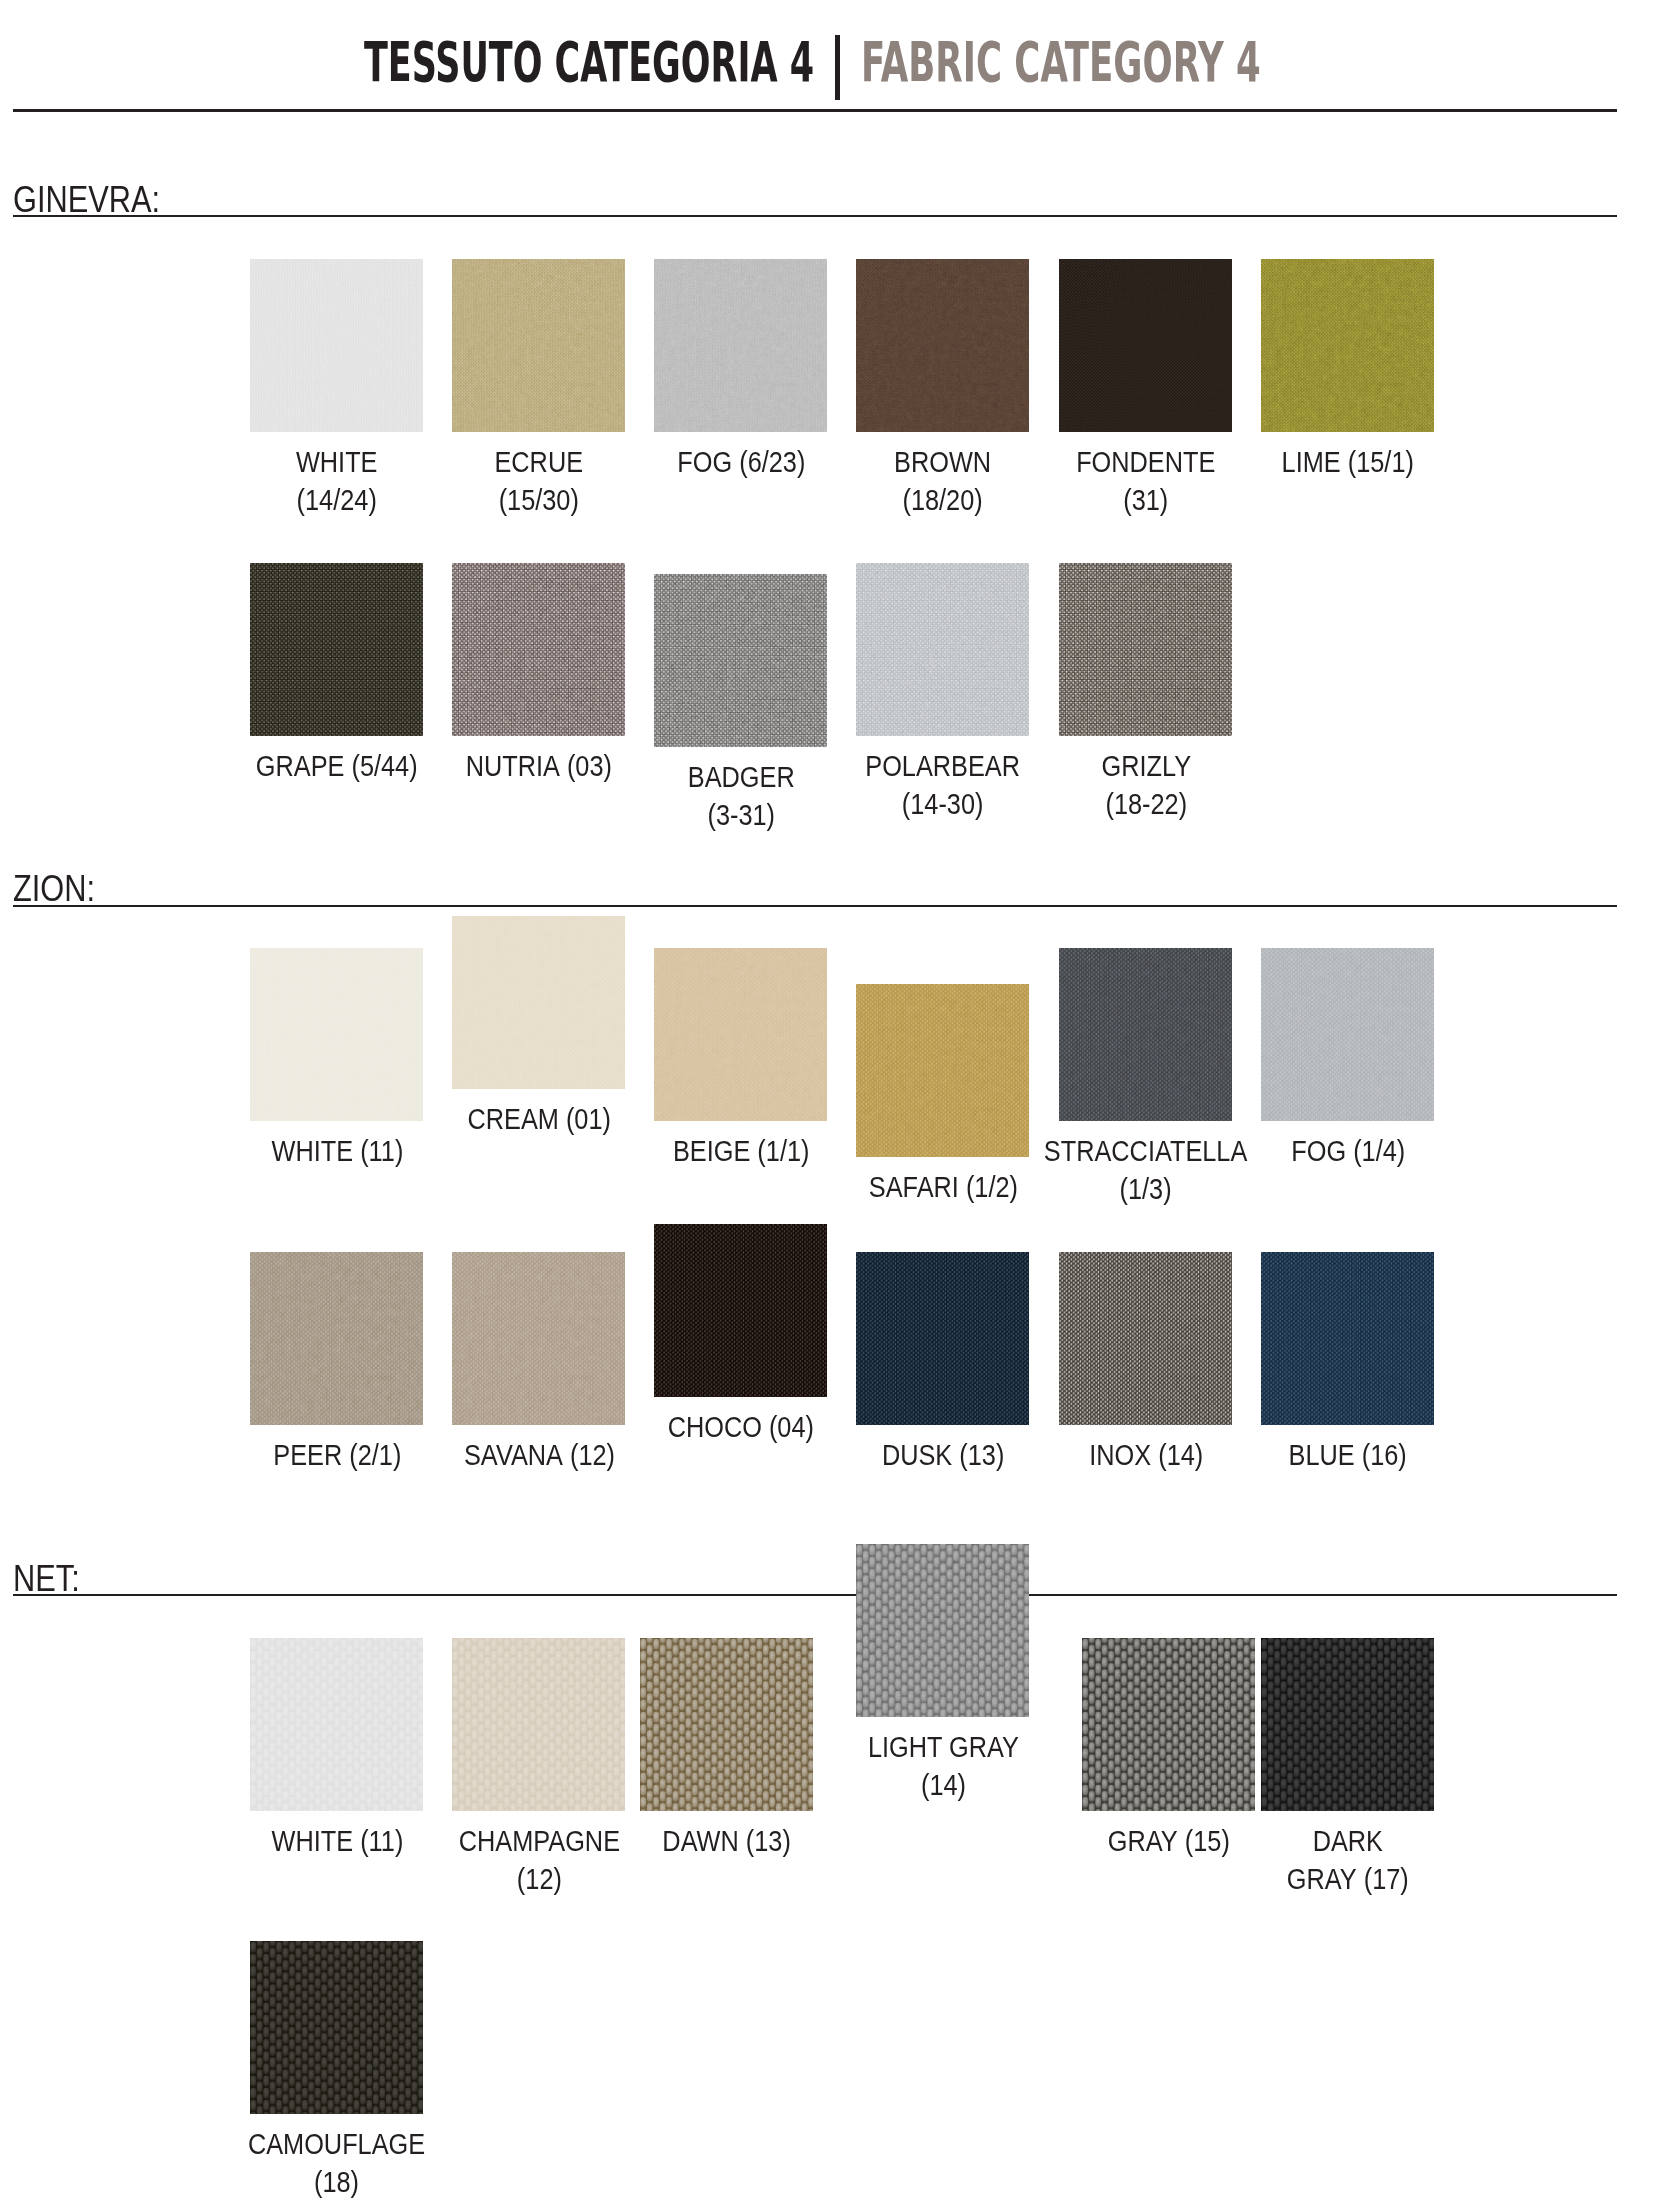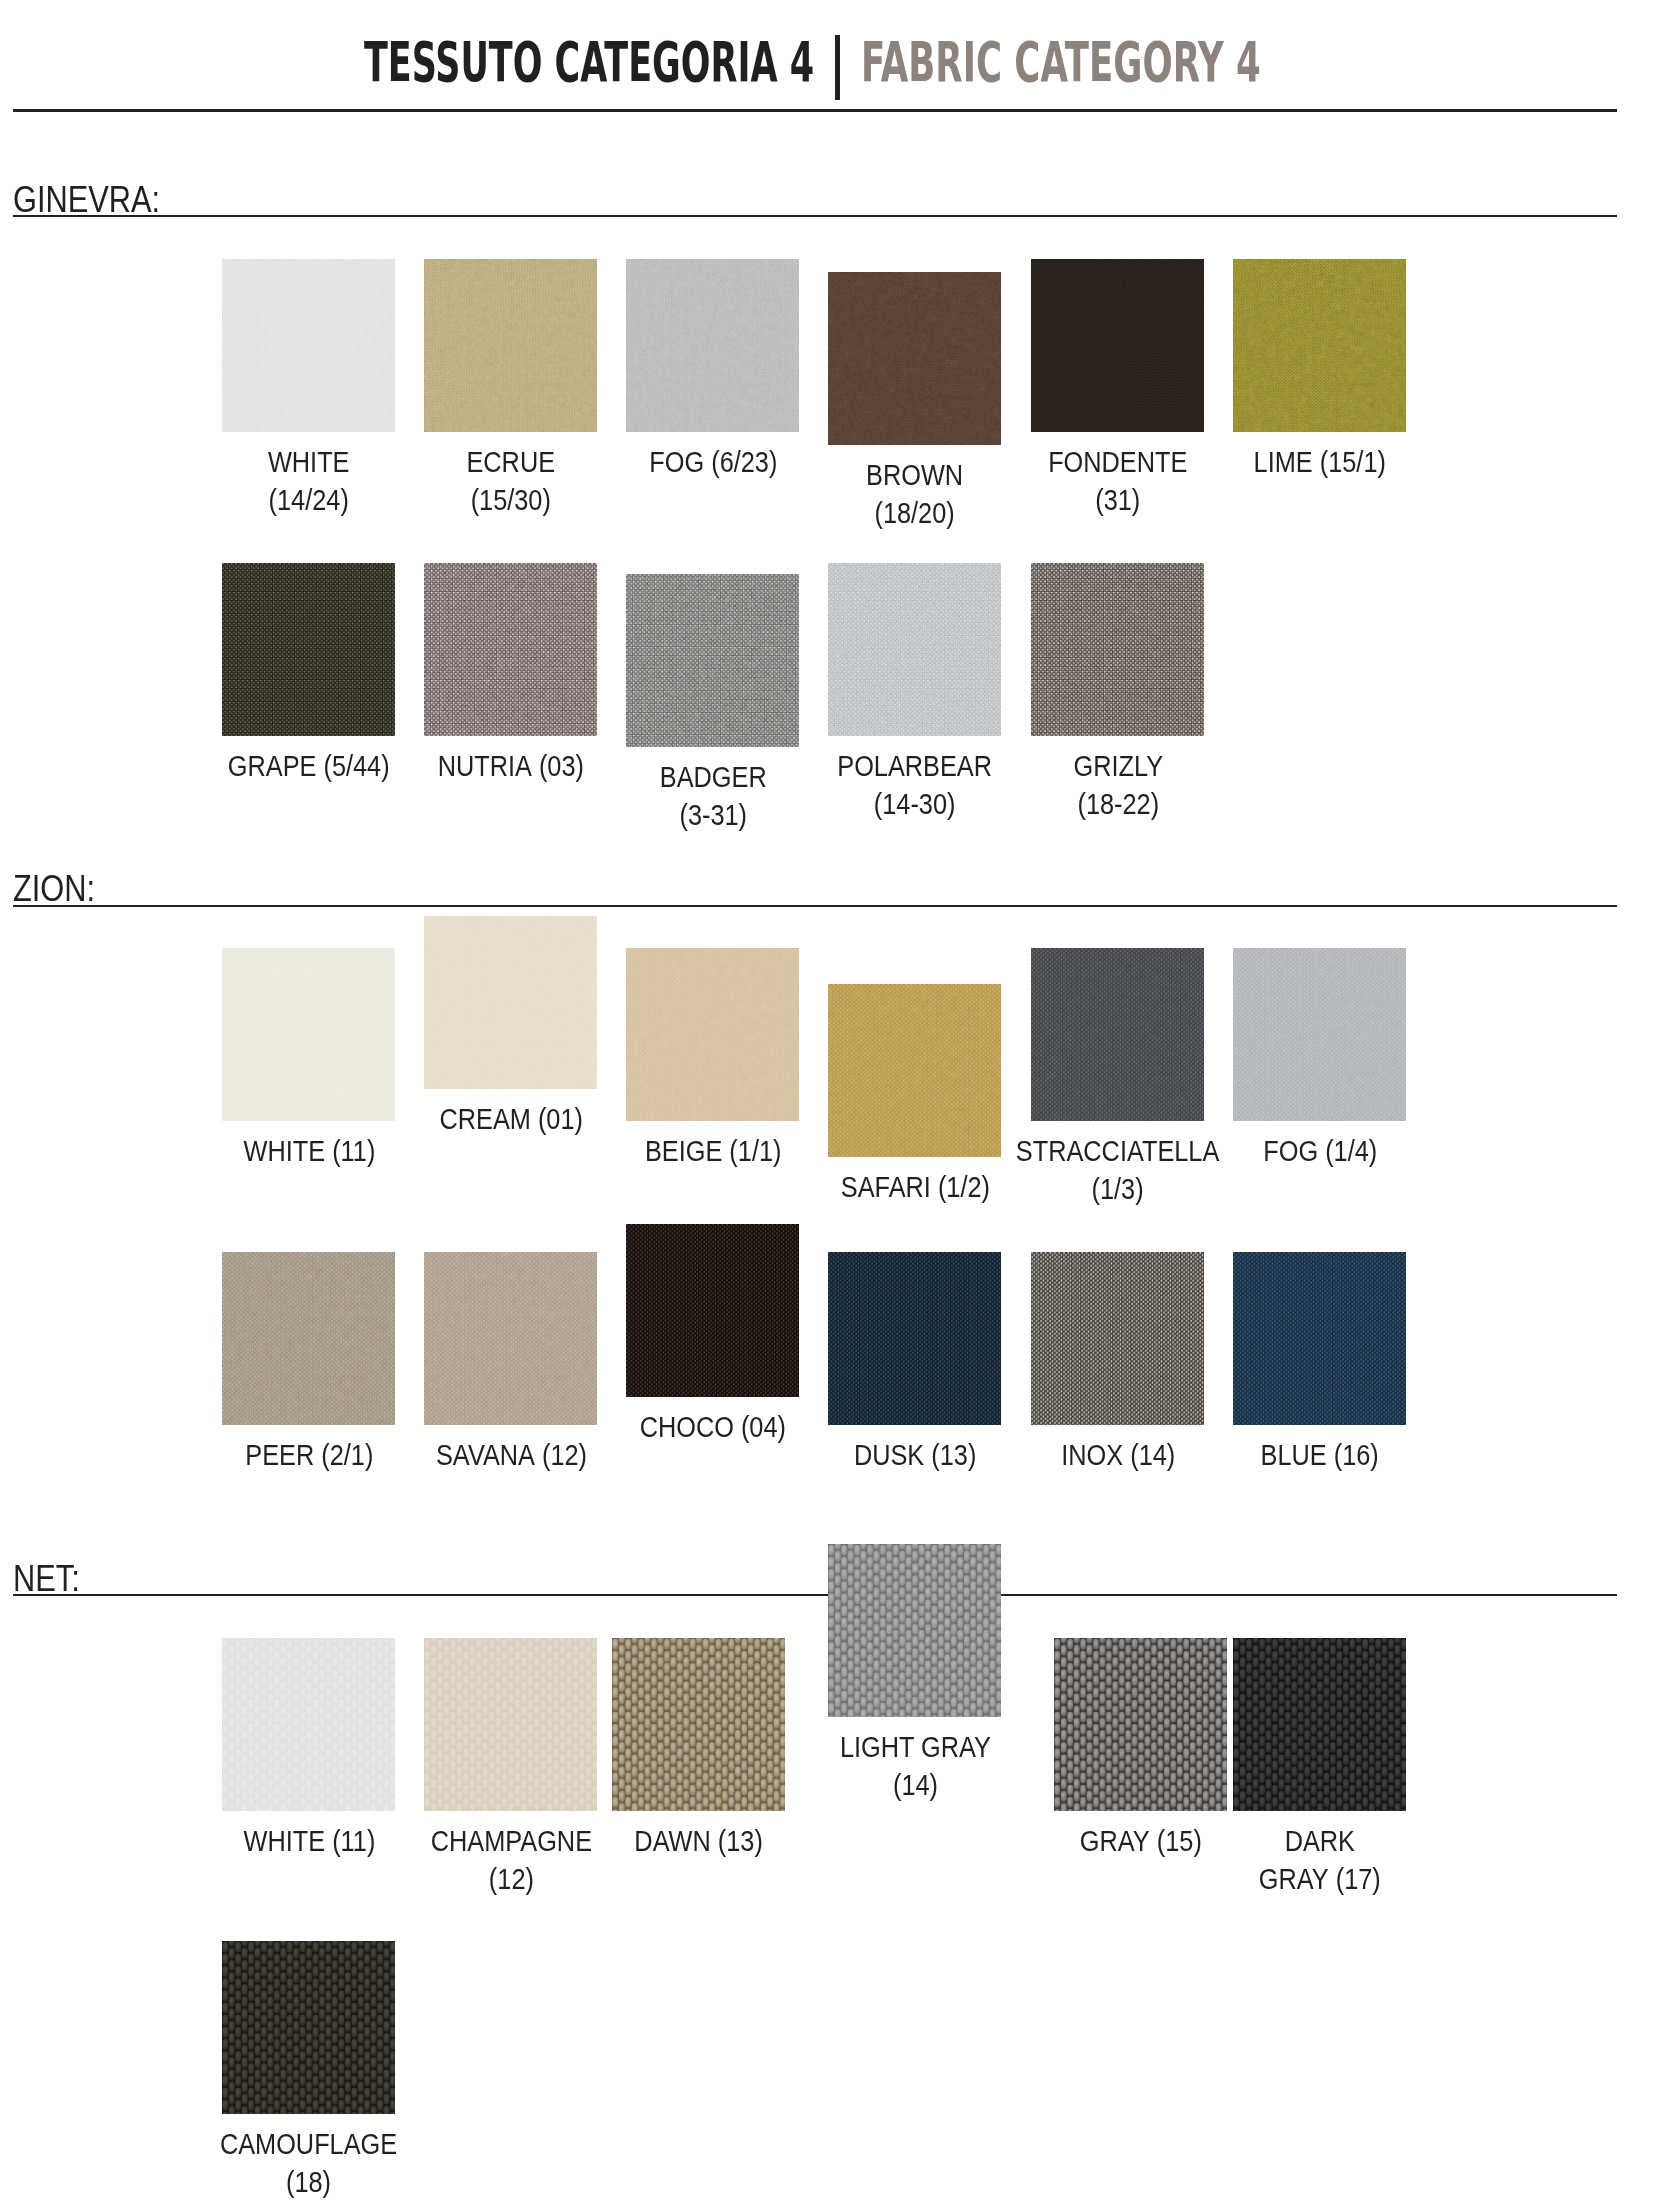--- a/index.html
+++ b/index.html
@@ -14,21 +14,21 @@
 .hdr-it{position:absolute;left:364px;top:35px;color:#231f20;display:block;
         transform:scaleX(.707);transform-origin:0 0;}
 .hdr-sep{position:absolute;left:835px;top:35px;width:5.1px;height:65px;
          background:#231f20;font-size:0;line-height:0;color:transparent;overflow:hidden;}
 .hdr-en{position:absolute;left:861px;top:35px;color:#8d827c;display:block;
         transform:scaleX(.718);transform-origin:0 0;}
 .hdr-rule{position:absolute;left:12.5px;top:109px;width:1604px;height:2.9px;background:#231f20;}
 .sec-label{position:absolute;left:13.2px;font-size:36px;line-height:36px;color:#231f20;
            transform:scaleX(.855);transform-origin:0 0;}
 .sec-rule{position:absolute;left:12.5px;width:1604px;height:2.2px;background:#231f20;}
-.cell{position:absolute;width:165px;height:173px;}
+.cell{position:absolute;width:165px;height:173px;margin-left:28px;}
 .sw{width:173px;height:173px;position:relative;overflow:hidden;}
 .tex{position:absolute;left:0;top:0;}
 .cap{position:absolute;left:-97px;top:184px;width:368px;text-align:center;font-size:29px;line-height:38px;color:#231f20;white-space:nowrap;}
 .cap .txt{display:inline-block;transform:scaleX(.873);transform-origin:50% 0;}
 
 </style>
 </head>
 <body>
 
 <svg class="defs" width="0" height="0" aria-hidden="true">
@@ -247,21 +247,21 @@
         <rect width="236" height="236" fill="url(#pPLa)"></rect>
         <g style="mix-blend-mode:overlay">
           <rect width="236" height="236" filter="url(#gN1)" opacity="0.277"></rect>
           <rect width="236" height="236" filter="url(#gN2)" opacity="0.183"></rect>
           <rect width="236" height="236" filter="url(#gN3)" opacity="0.2"></rect>
         </g>
       </svg>
     </div>
     <div class="cap"><span class="txt"><span class="nm">FOG</span>&nbsp;<span class="cd">(6/23)</span></span></div>
   </div>
-<div class="cell" style="left:828px;top:272px">
+<div class="cell" style="left:828px;top:259px">
     <div class="sw" style="background-color:#5b3f2e">
       <svg class="tex" width="173" height="173" viewBox="0 0 236 236">
         <rect width="236" height="236" fill="url(#pPLd)"></rect>
         <g style="mix-blend-mode:overlay">
           <rect width="236" height="236" filter="url(#gN1)" opacity="0.306"></rect>
           <rect width="236" height="236" filter="url(#gN2)" opacity="0.205"></rect>
           <rect width="236" height="236" filter="url(#gN3)" opacity="0.2"></rect>
         </g>
       </svg>
     </div>

